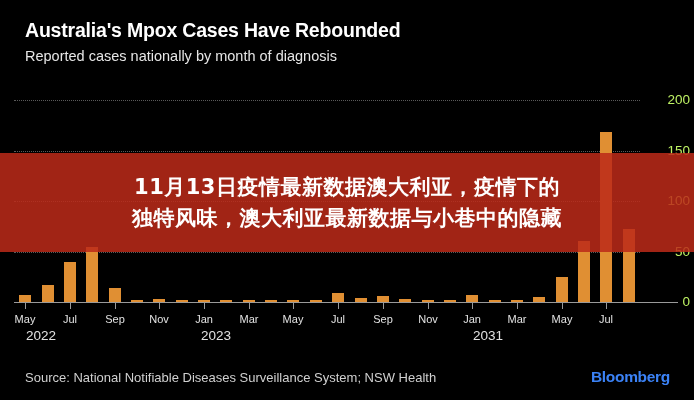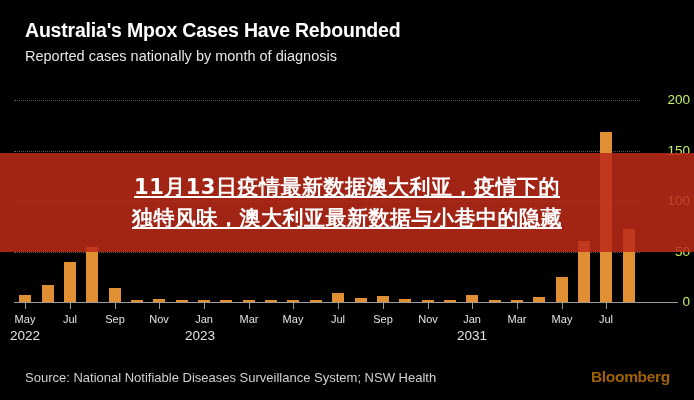--- a/index.html
+++ b/index.html
@@ -42,44 +42,43 @@
 
   
   .xaxis{position:absolute;left:14px;top:302px;width:626px;height:60px;}
   .xtick{position:absolute;top:0;width:1px;height:7px;background:#9a9a9a;}
   .xlabel{
     position:absolute;top:9px;color:#e2e2e2;font-size:11px;line-height:16px;
     text-align:center;white-space:nowrap;transform:translateX(-50%);
   }
   .xyear{
     position:absolute;top:26px;color:#e2e2e2;font-size:13.5px;line-height:16px;
-    text-align:center;white-space:nowrap;transform:translateX(-50%);
+    text-align:center;white-space:nowrap;transform:translateX(-50%);margin-left:16px;
   }
 
   
   .overlay-band{
     position:absolute;left:0;top:153px;width:694px;height:99px;
     background:rgba(188,42,25,0.86);
     display:flex;align-items:center;justify-content:center;
   }
   .overlay-text{
     color:#ffffff;font-size:21px;font-weight:bold;line-height:31px;
     text-align:center;width:640px;letter-spacing:0.5px;
     font-family:"DejaVu Sans","Liberation Sans",sans-serif;
-    text-decoration:underline;
   }
 
   
   .footer{position:absolute;left:0;top:360px;width:694px;height:40px;text-decoration:underline;}
   .source{
     position:absolute;left:25px;top:10px;color:#d0d0d0;font-size:13px;
     line-height:16px;white-space:nowrap;
   }
   .brand{
-    position:absolute;right:24px;top:8px;color:#a16207;font-size:15.5px;
+    position:absolute;right:24px;top:8px;color:#3b82f6;font-size:15.5px;
     font-weight:bold;letter-spacing:-0.3px;line-height:18px;
   }
 </style>
 </head>
 <body>
 
 <div id="root">
 
   <div class="header">
     <div class="chart-title">Australia's Mpox Cases Have Rebounded</div>

